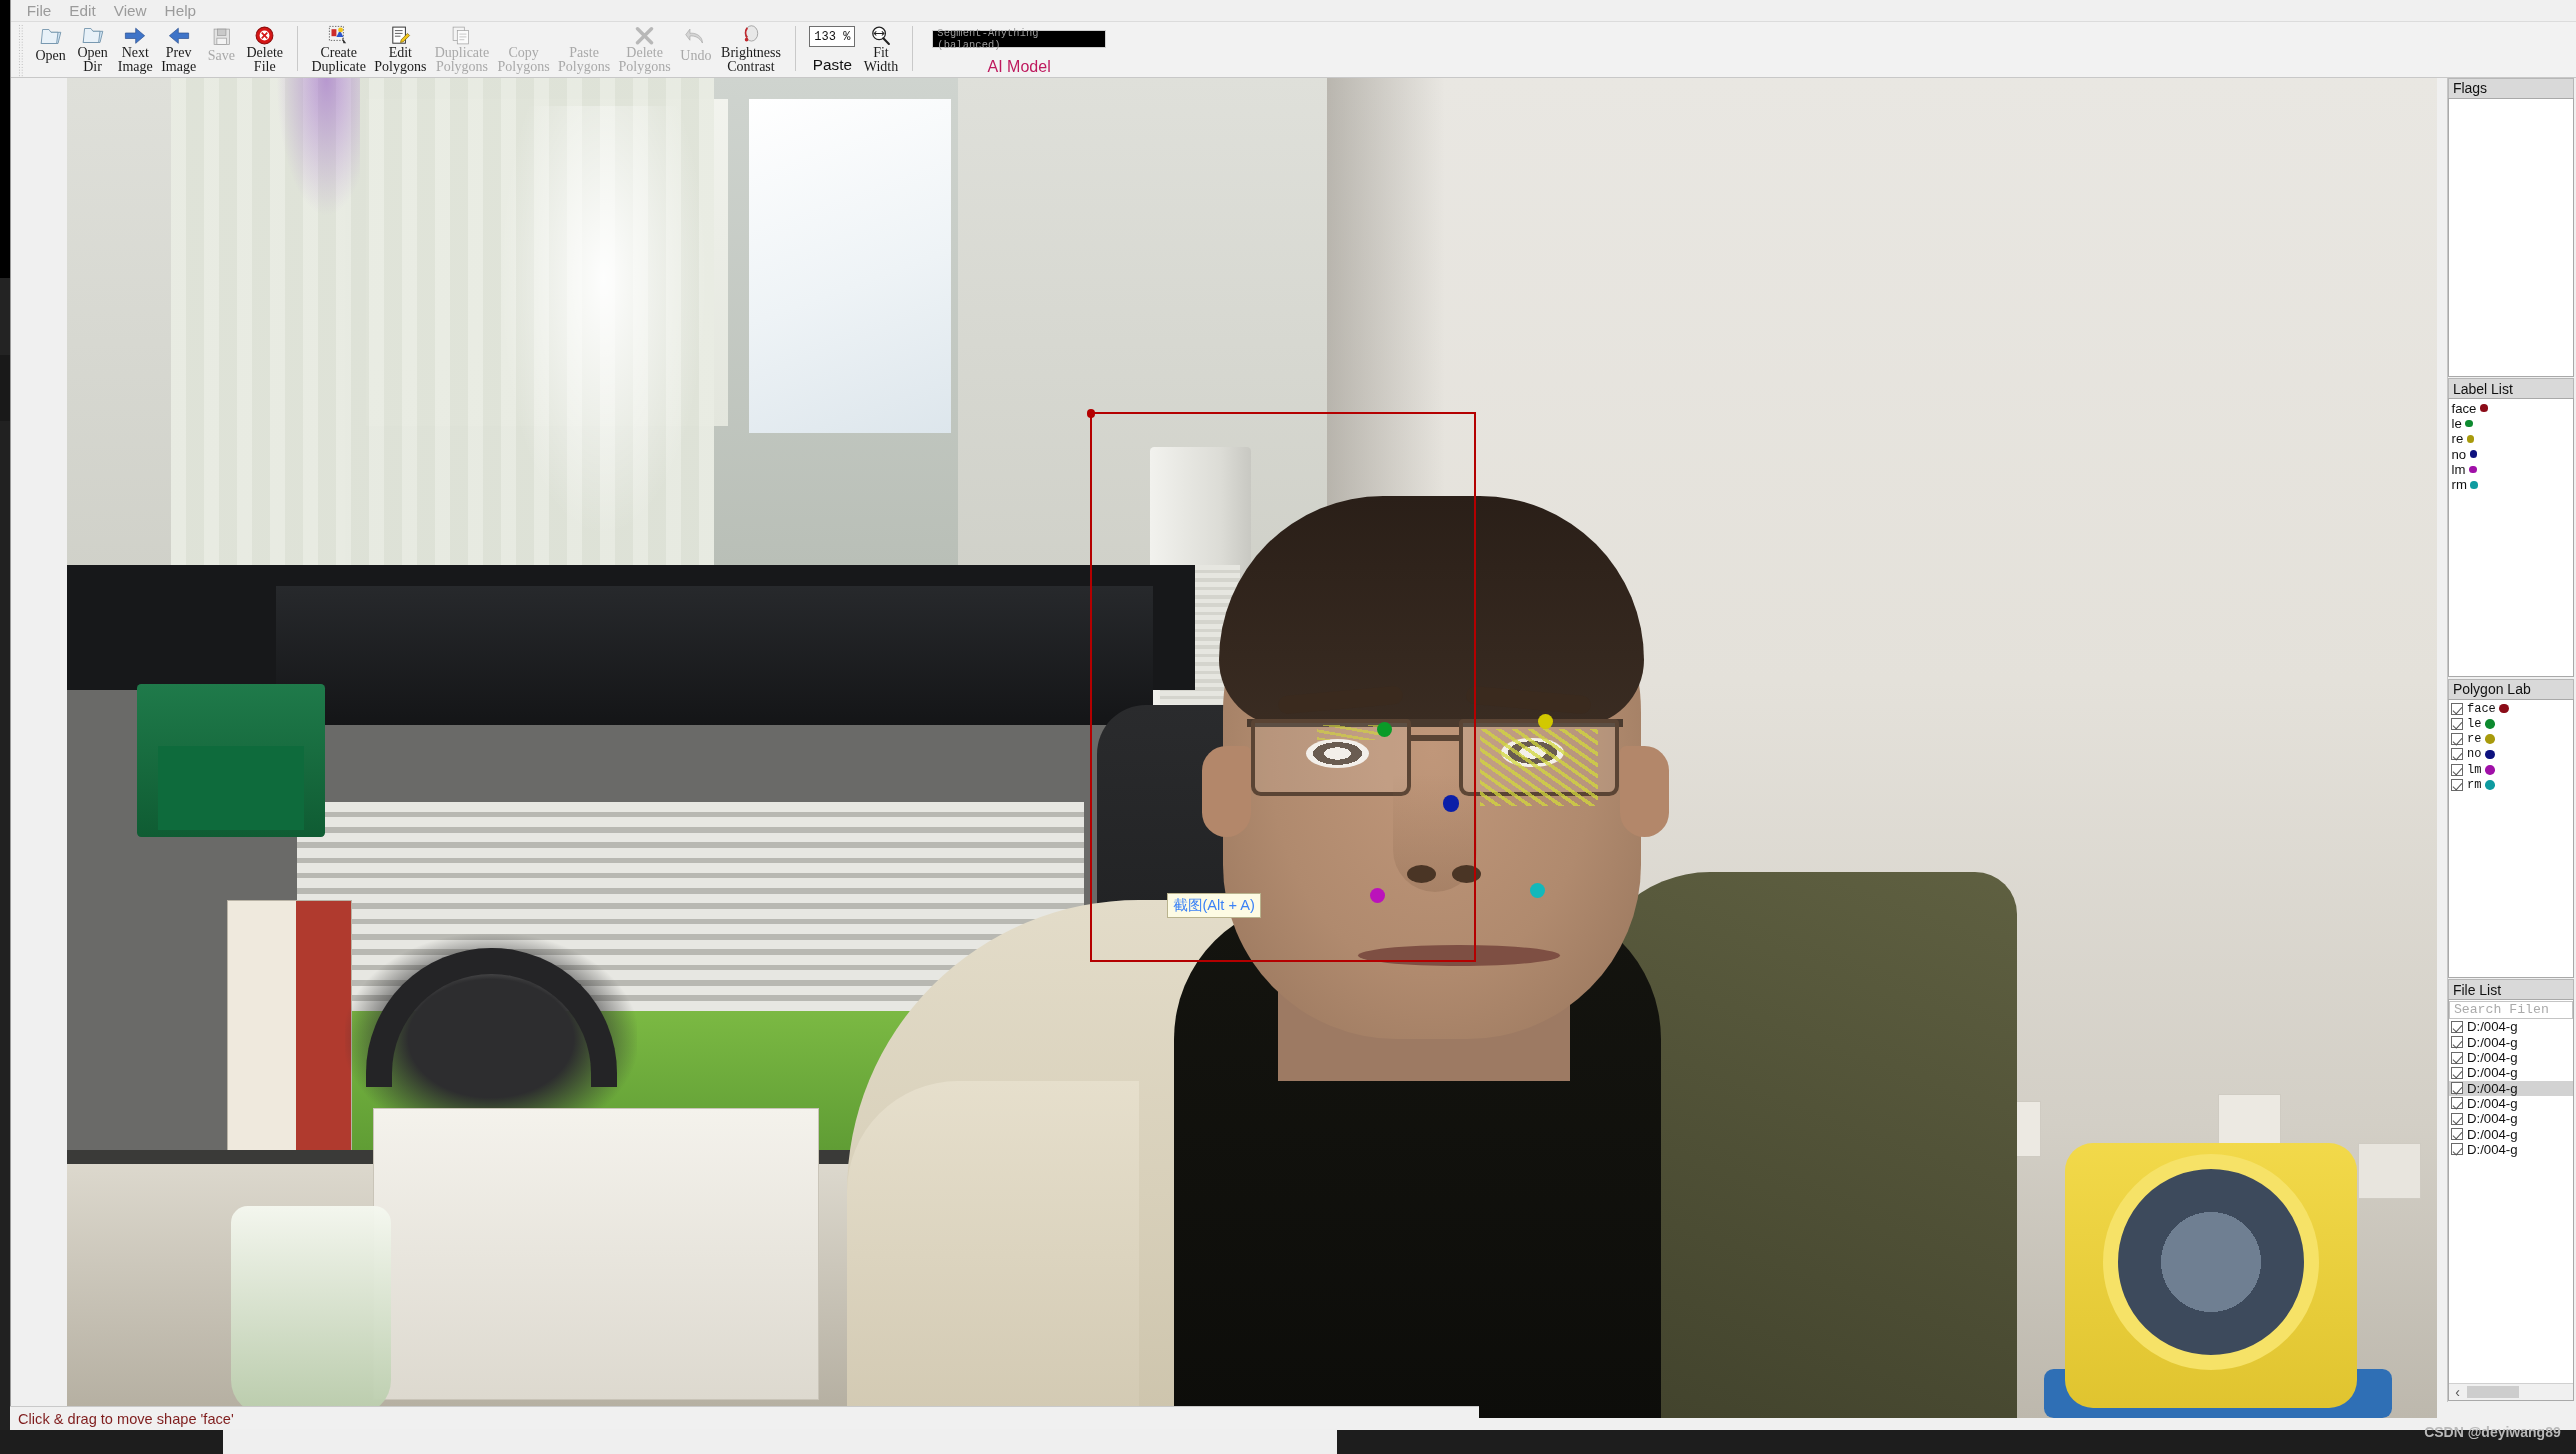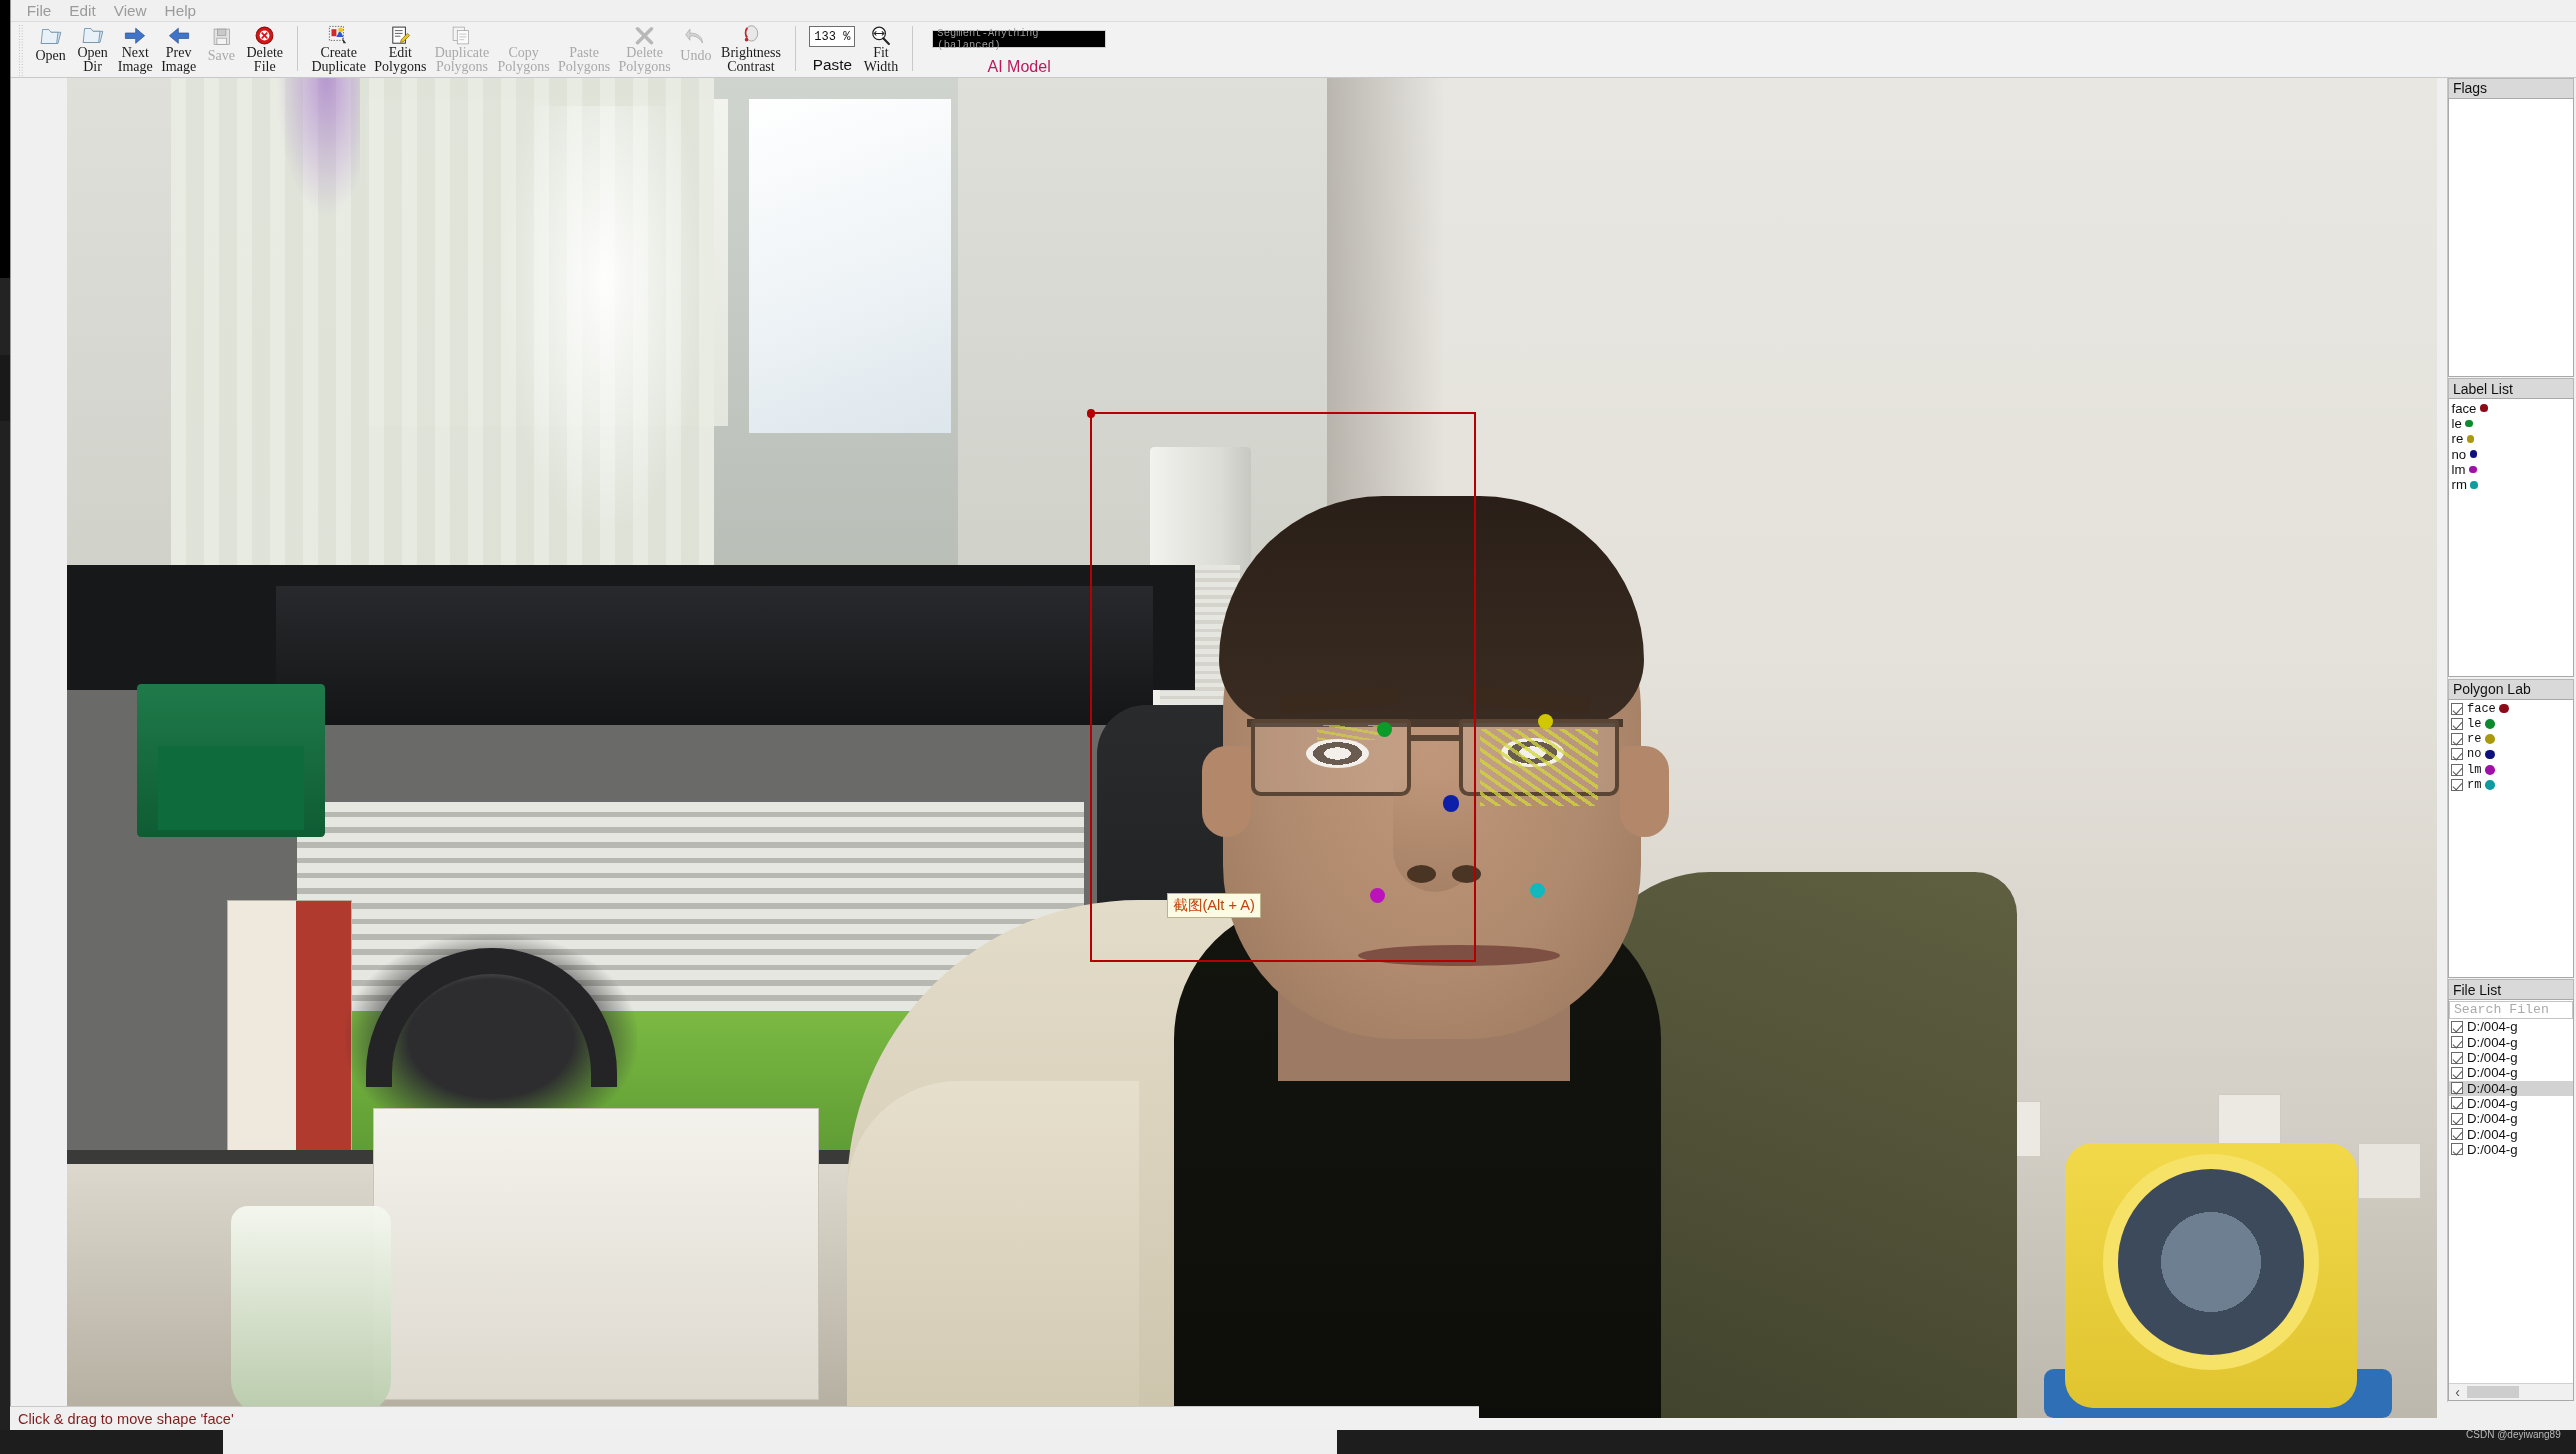--- a/index.html
+++ b/index.html
@@ -175,21 +175,21 @@
            background:repeating-linear-gradient(35deg, rgba(210,215,60,.75) 0 3.5px, rgba(210,215,60,0) 3.5px 9px); }
   #glassGlare2 { left:1250px; top:647px; width:63px; height:15.3px;
            background:repeating-linear-gradient(10deg, rgba(210,215,60,.6) 0 2.8px, rgba(210,215,60,0) 2.8px 7.7px); }
 
   
   #annobox { position:absolute; border:2.1px solid #b40000; }
   #annobox .vtx { position:absolute; width:8.4px; height:8.4px; border-radius:50%;
                   background:#b40000; }
   .lmk { position:absolute; border-radius:50%; }
   #tooltip { position:absolute; background:#fdfbe4; border:0.7px solid #b9b38e;
-             padding:2.1px 5.6px; font-size:14.6px; color:#c2410c;
+             padding:2.1px 5.6px; font-size:14.6px; color:#3b82f6;
              font-family:"Liberation Sans", sans-serif; white-space:nowrap; }
 
   
   #dock { width:129px; flex:0 0 129px; background:#f0f0f0; border-left:0.7px solid #c6c6c6;
           display:flex; flex-direction:column; padding:0 1.4px 0 0; }
   .panel { display:flex; flex-direction:column; margin:0 0 1.4px 0; }
   .ptitle { background:#d9d9d9; border:0.7px solid #b7b7b7; border-bottom:none;
             font-size:14px; color:#111; padding:1.4px 4.2px; }
   .pbody { background:#fff; border:0.7px solid #a9a9a9; overflow:hidden; position:relative; }
   .row { display:flex; align-items:center; gap:3.5px; padding:0 2.8px; height:15.3px;
@@ -216,22 +216,22 @@
   #statusbar { position:absolute; left:9.7px; bottom:24px; width:2566px; height:24px;
         background:#f0f0f0; border-top:0.7px solid #c9c9c9; display:flex; align-items:center;
         padding-left:8.4px; font-size:14.6px; color:#7f1d1d; }
   #statusbar.clip { width:1469px; }
 
   
   #taskbar { position:absolute; left:0; bottom:0; width:2576px; height:24px;
         background:#1d1d1d; display:flex; align-items:center; }
   #taskbar .twin { position:absolute; left:223px; top:-1.4px; width:1114px; height:25px;
         background:#efefef; }
-  .wm { position:absolute; right:15.3px; bottom:14px; font-size:10px; color:#b9b9b9;
-        font-family:"Liberation Sans", sans-serif; }
+  .wm { position:absolute; right:15.3px; bottom:14px; font-size:14px; color:#b9b9b9;
+        font-family:"Liberation Sans", sans-serif;font-weight:bold; }
 
   svg { display:block; }
 </style>
 </head>
 <body>
 
 <div id="desktop">
   <div class="dbar b1"></div>
   <div class="dbar b2"></div>
   <div class="dbar b3"></div>

